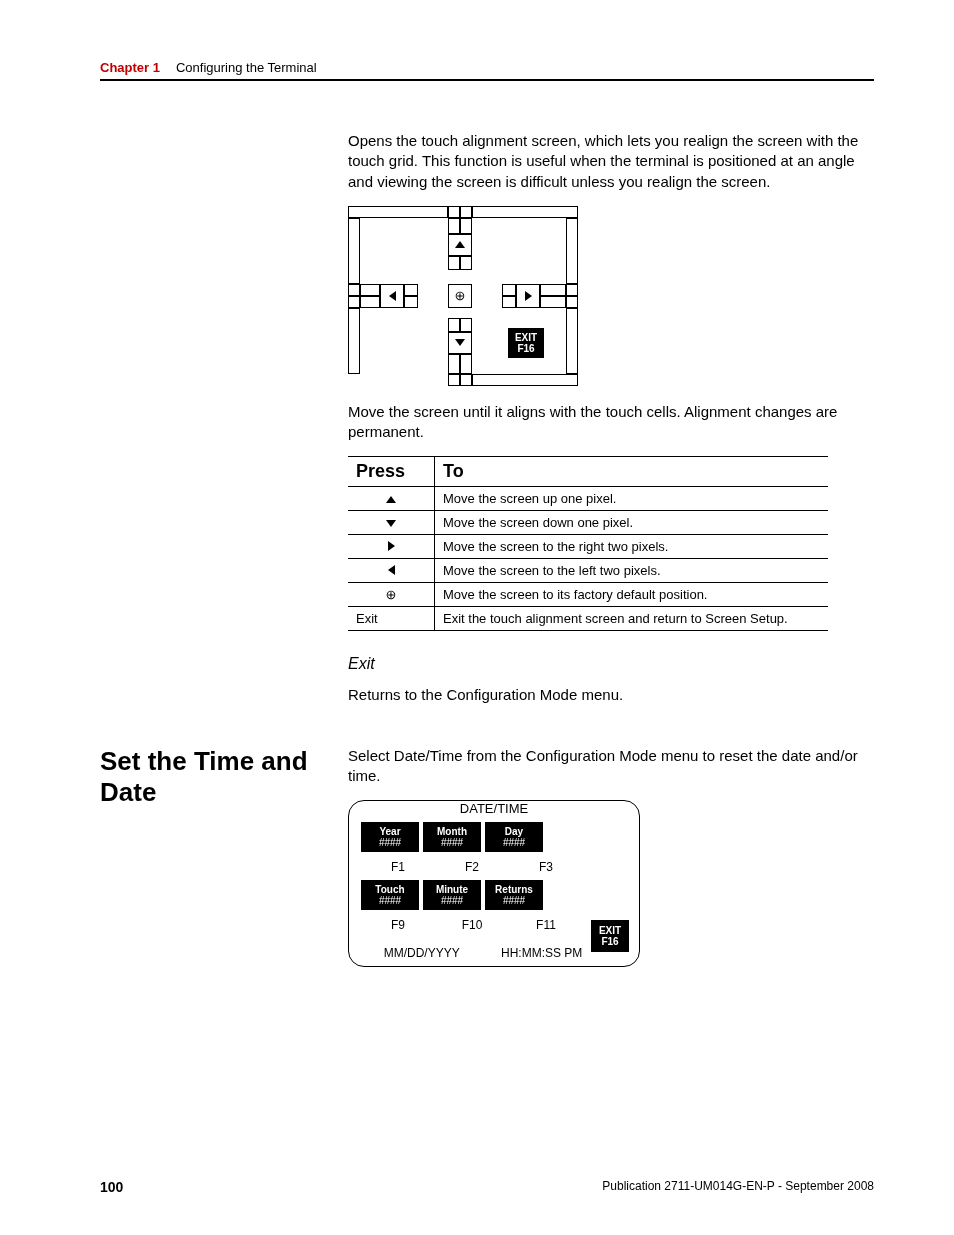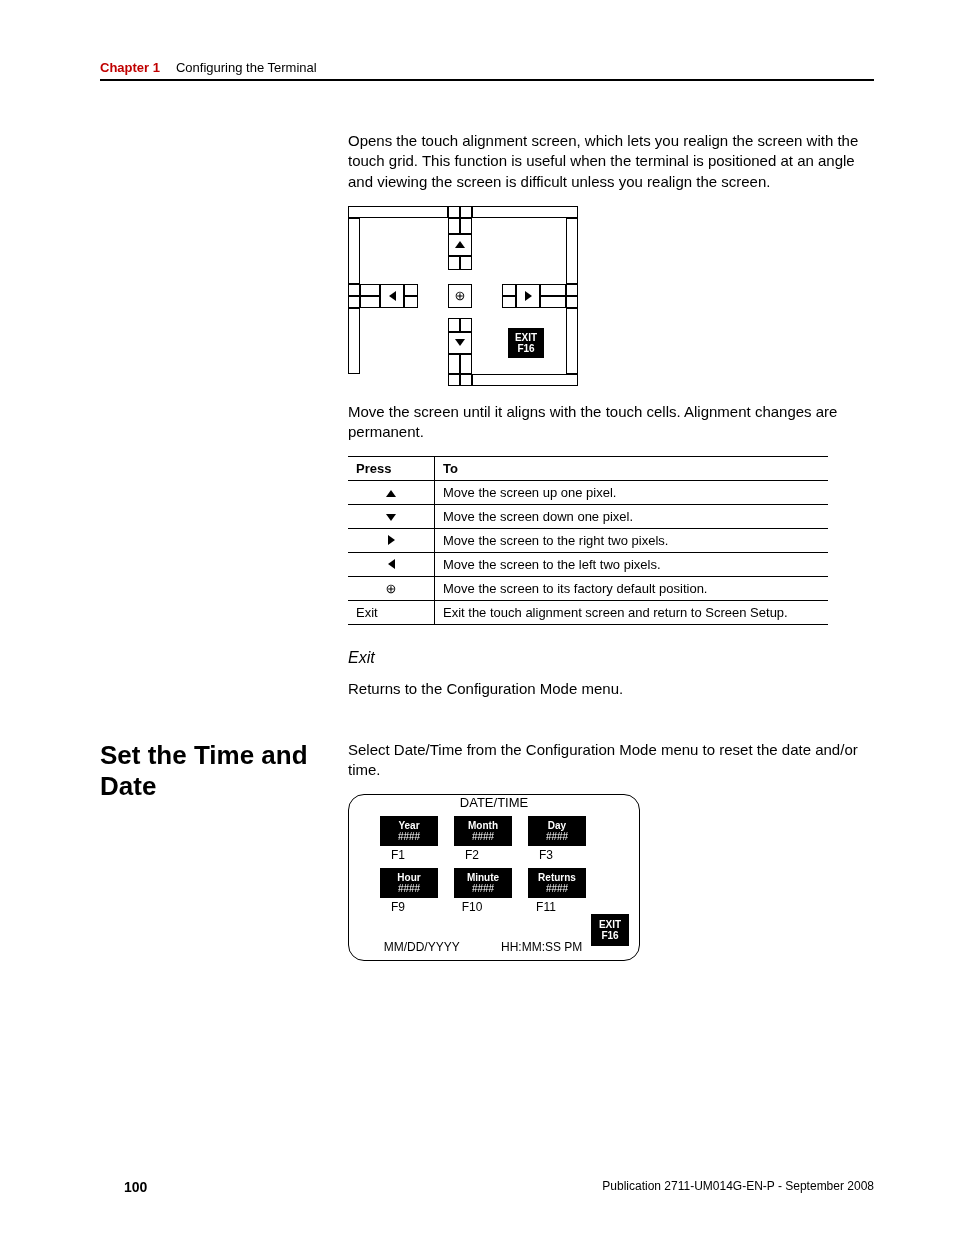--- a/index.html
+++ b/index.html
@@ -93,21 +93,21 @@
   }
   table.press-table th, table.press-table td {
     border-top:1px solid #000;
     border-bottom:1px solid #000;
     padding:4px 8px;
     font-size:13px;
     text-align:left;
   }
   table.press-table th {
     font-weight:bold;
-    font-size:13px;
+    font-size:18px;
   }
   table.press-table td:first-child, table.press-table th:first-child {
     width:70px;
     border-right:1px solid #000;
     text-align:center;
   }
   table.press-table th:first-child { text-align:left; }
   table.press-table td.icon-cell { text-align:center; }
   table.press-table td.text-key { font-family: "Helvetica Neue", Arial, sans-serif; text-align:left; padding-left:8px;}
   
@@ -137,22 +137,22 @@
     font-family: "Helvetica Neue", Arial, sans-serif;
     font-stretch: condensed;
   }
   .dt-title {
     text-align:center;
     font-size:13px;
     padding-top:0;
   }
   .dt-row {
     display:flex;
-    gap:16px;
-    margin-left:31px;
+    gap:4px;
+    margin-left:12px;
     margin-top:6px;
   }
   .dt-key {
     width:58px;
     height:30px;
     background:#000;
     color:#fff;
     font-size:10px;
     font-weight:bold;
     display:flex;
@@ -160,21 +160,21 @@
     align-items:center;
     justify-content:center;
     line-height:1.1;
   }
   .dt-key .hash { font-weight:normal; font-size:10px; }
   .dt-flabels {
     display:flex;
     gap:16px;
     margin-left:20px;
     font-size:12px;
-    margin-top:2px;
+    margin-top:8px;
   }
   .dt-flabels span { width:58px; text-align:center; }
   .dt-exit {
     position:absolute;
     right:10px;
     bottom:14px;
     width:38px;
     height:32px;
     background:#000;
     color:#fff;
@@ -199,21 +199,20 @@
   
   .footer {
     position:absolute;
     bottom:40px;
     left:100px;
     right:80px;
     display:flex;
     justify-content:space-between;
     font-size:12px;
     font-family: "Helvetica Neue", Arial, sans-serif;
-    margin-left: 24px;
   }
   .footer .pn { font-weight:bold; font-size:14px; }
 </style>
 </head>
 <body>
 
 <div class="page">
   <div class="header-line">
     <span class="chapter-label">Chapter 1</span>
     <span class="chapter-title">Configuring the Terminal</span>
@@ -348,21 +347,21 @@
             <span class="hash">####</span>
           </div>
         </div>
         <div class="dt-flabels">
           <span>F1</span>
           <span>F2</span>
           <span>F3</span>
         </div>
         <div class="dt-row">
           <div class="dt-key">
-            <span>Hour</span>
+            <span>Touch</span>
             <span class="hash">####</span>
           </div>
           <div class="dt-key">
             <span>Minute</span>
             <span class="hash">####</span>
           </div>
           <div class="dt-key">
             <span>Returns</span>
             <span class="hash">####</span>
           </div>

